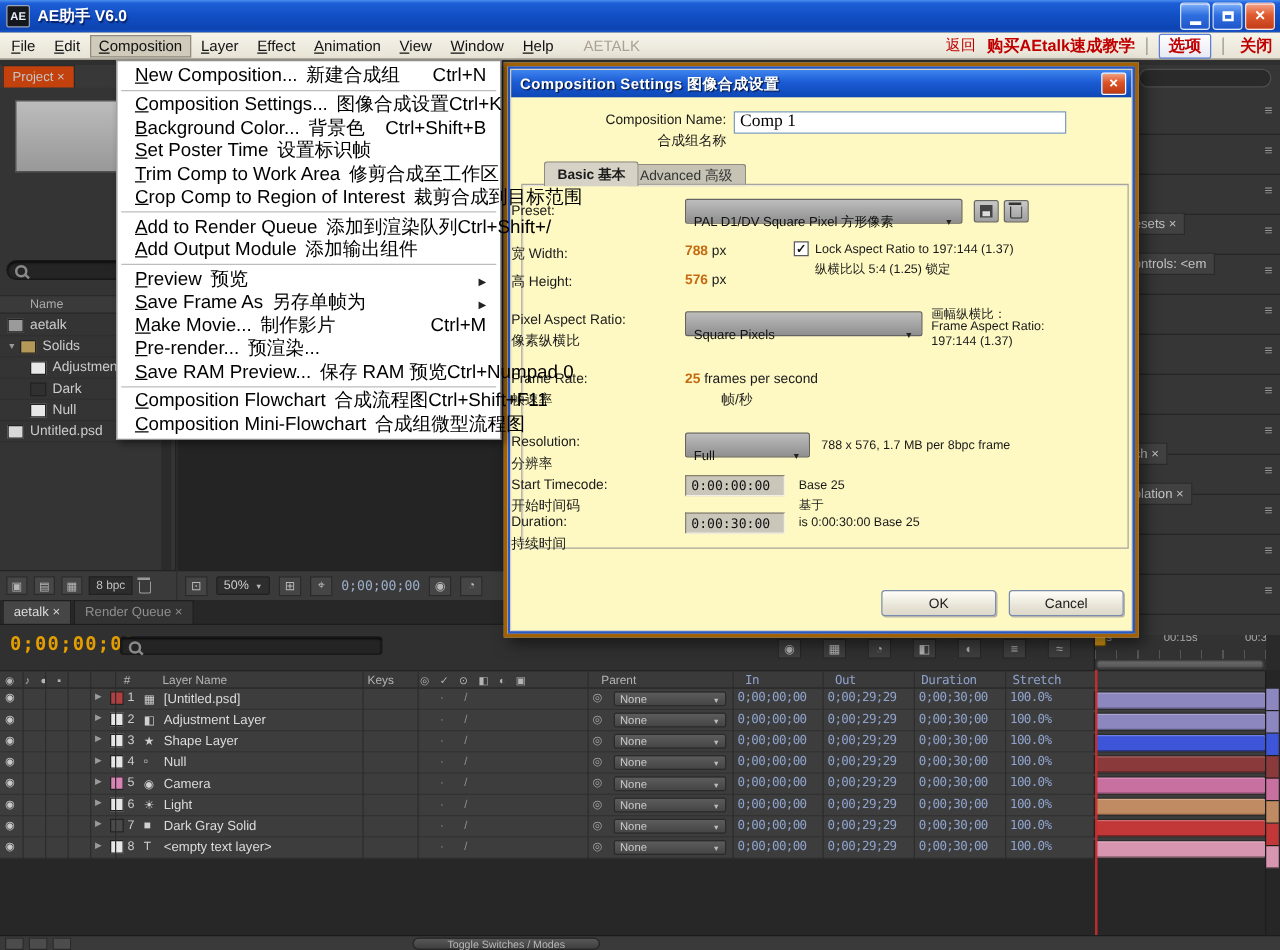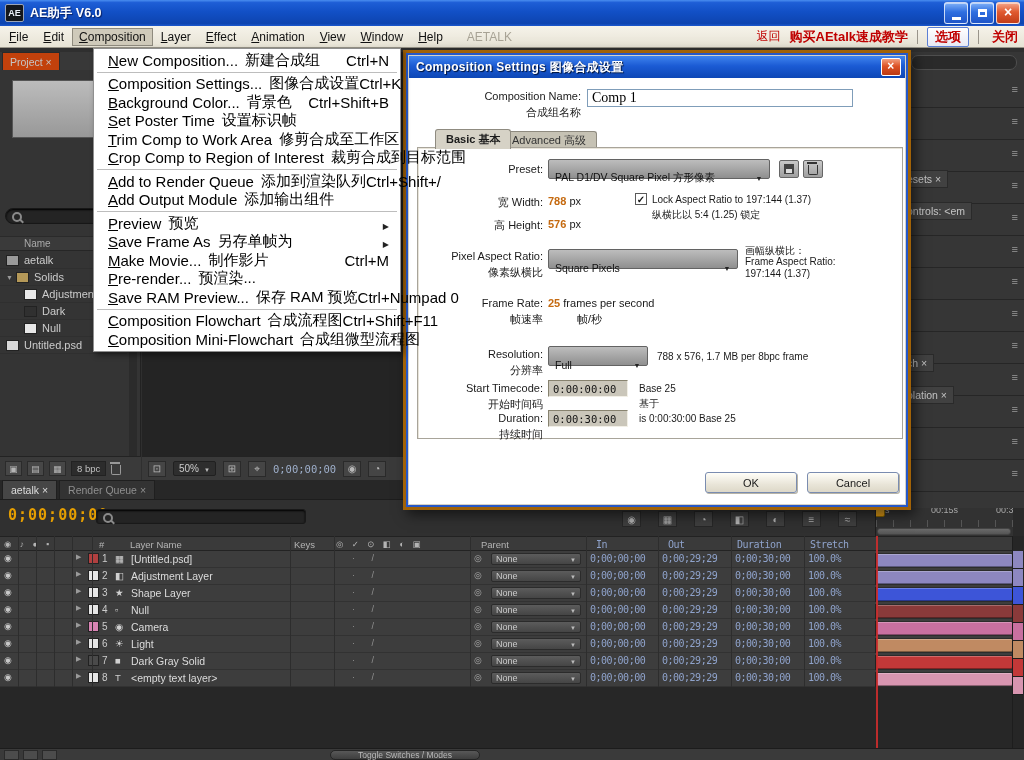--- a/index.html
+++ b/index.html
@@ -163,23 +163,23 @@
   
   .dialog{position:absolute;left:403px;top:50px;width:508px;height:460px;z-index:60;background:#d6d2c6;
     border:3px solid #a16207;box-shadow:inset 0 0 0 2px #2558c8,4px 5px 12px rgba(0,0,0,.55);box-sizing:border-box}
   .dlg-title{position:absolute;left:3px;top:3px;right:3px;height:22px;
     background:linear-gradient(180deg,#3f84ee,#1b5bd4 45%,#0d47b6);display:flex;align-items:center;
     color:#fff;font-weight:bold;font-size:12px;padding:0 4px 0 7px;text-shadow:1px 1px 1px #013;letter-spacing:.3px}
   .dlg-close{margin-left:auto;width:18px;height:16px;border-radius:2px;border:1px solid #fff;
     background:linear-gradient(#f2a080,#dd5226 45%,#bb3a14);color:#fff;font-size:12px;font-weight:bold;
     display:flex;align-items:center;justify-content:center;text-shadow:none}
   .dlg-close::after{content:"×";margin-top:-2px}
-  .dlg-body{position:absolute;left:3px;top:25px;right:3px;bottom:3px;background:#ffffff;font-size:11px;color:#1a1a1a}
+  .dlg-body{position:absolute;left:3px;top:25px;right:3px;bottom:3px;background:#fef9c3;font-size:11px;color:#1a1a1a}
   .dlg-body .abs{position:absolute}
-  .d-lbl{width:134px;text-align:right}
+  .d-lbl{width:134px;text-align:left}
   .d-lbl-wide{width:172px;text-align:right}
   .d-name-input{position:absolute;left:178px;top:11px;width:266px;height:18px;background:#fff;border:1px solid #7f9db9;
     font-size:14px;padding:1px 4px;box-sizing:border-box;font-family:Liberation Serif, serif}
   .d-tab{position:absolute;height:19px;padding:0 10px;display:flex;align-items:center;font-size:11px;
     border:1px solid #8f8b80;border-bottom:none;border-radius:3px 3px 0 0}
   .d-tab.basic{left:26px;top:51px;background:#d6d2c6;z-index:2;font-weight:bold}
   .d-tab.adv{left:92px;top:53px;height:17px;background:#c6c2b4;color:#333}
   .d-tabframe{position:absolute;left:8px;top:69px;width:486px;height:292px;border:1px solid #a8a49a;
     box-shadow:inset 1px 1px 0 #e9e5da;box-sizing:border-box}
   .ae-select{position:absolute;display:flex;align-items:center;background:linear-gradient(#bdbdbd,#8f8f8f);

